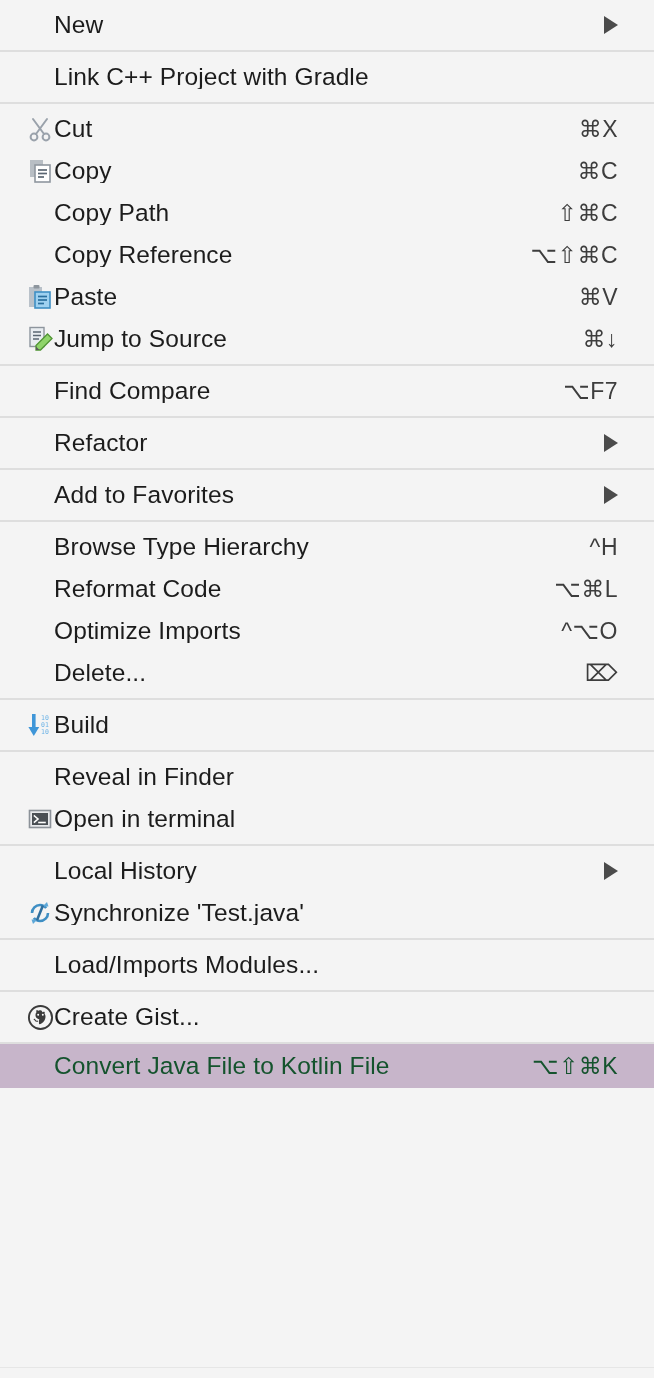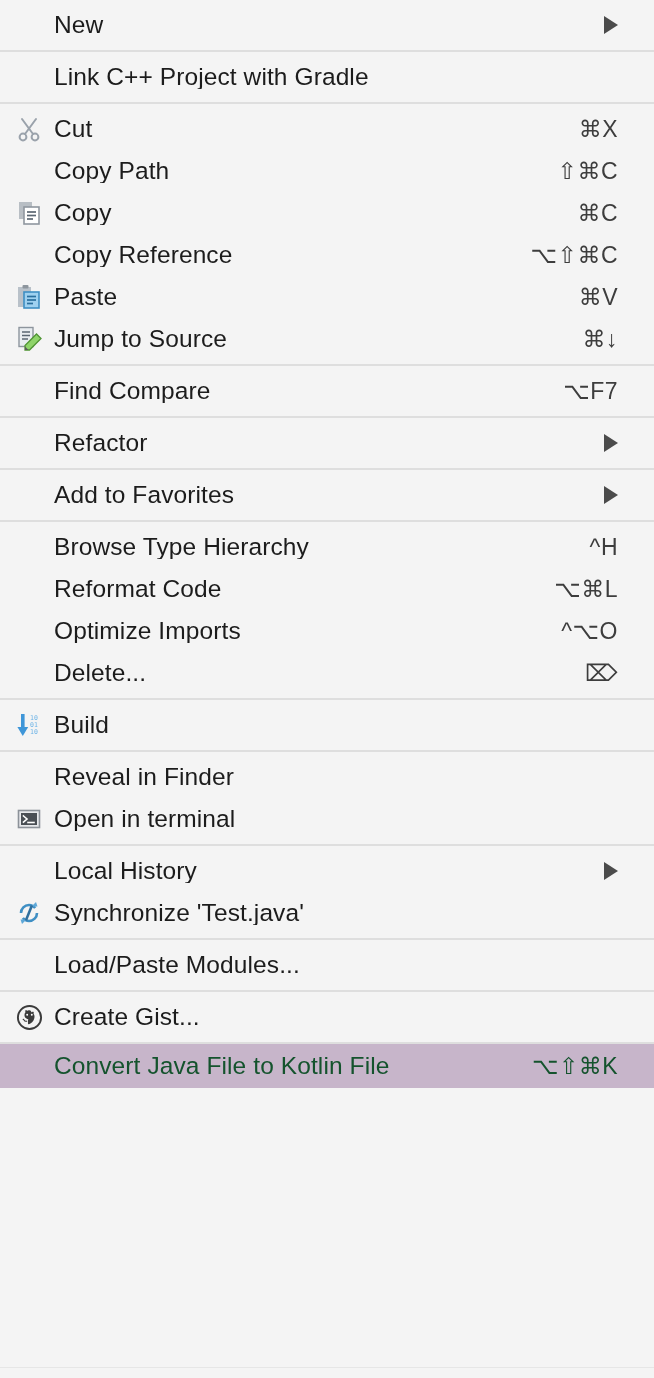--- a/index.html
+++ b/index.html
@@ -44,21 +44,21 @@
     cursor: default;
     user-select: none;
   }
 
   .item .icon-slot {
     width: 54px;
     min-width: 54px;
     height: 42px;
     display: flex;
     align-items: center;
-    justify-content: center;
+    justify-content: flex-end;
     padding-left: 4px;
     box-sizing: border-box;
   }
   .item .icon-slot svg {
     display: block;
   }
 
   .item .label {
     flex: 1 1 auto;
     font-size: 24.5px;
@@ -140,38 +140,38 @@
         <line x1="21" y1="4" x2="10" y2="19"></line>
       </g>
       <circle cx="8" cy="22" r="3.4" fill="none" stroke="#9aa2ab" stroke-width="2"></circle>
       <circle cx="20" cy="22" r="3.4" fill="none" stroke="#9aa2ab" stroke-width="2"></circle>
     </svg>
         </span>
         <span class="label">Cut</span>
         <span class="shortcut">⌘X</span>
       </div>
       <div class="item">
-        <span class="icon-slot"></span>
-        <span class="label">Copy Path</span>
-        <span class="shortcut">⇧⌘C</span>
-      </div>
-      <div class="item">
         <span class="icon-slot">
           <svg width="28" height="28" viewBox="0 0 28 28" aria-hidden="true">
       <rect x="4" y="3" width="13" height="17" fill="#b8bec4"></rect>
       <rect x="9" y="8" width="15" height="17" fill="#ffffff" stroke="#8f979f" stroke-width="1.6"></rect>
       <g stroke="#5a6672" stroke-width="1.7">
         <line x1="12" y1="13" x2="21" y2="13"></line>
         <line x1="12" y1="16.5" x2="21" y2="16.5"></line>
         <line x1="12" y1="20" x2="18" y2="20"></line>
       </g>
     </svg>
         </span>
         <span class="label">Copy</span>
         <span class="shortcut">⌘C</span>
+      </div>
+      <div class="item">
+        <span class="icon-slot"></span>
+        <span class="label">Copy Path</span>
+        <span class="shortcut">⇧⌘C</span>
       </div>
       <div class="item">
         <span class="icon-slot"></span>
         <span class="label">Copy Reference</span>
         <span class="shortcut">⌥⇧⌘C</span>
       </div>
       <div class="item">
         <span class="icon-slot">
           <svg width="28" height="28" viewBox="0 0 28 28" aria-hidden="true">
       <rect x="3" y="4" width="13" height="20" fill="#b9c1c9"></rect>
@@ -303,21 +303,21 @@
       <polygon points="22.5,7.5 16.5,7.5 21,3" fill="#5ea8d8"></polygon>
       <rect x="12.6" y="6" width="2.6" height="16" fill="#2f6f9e" transform="rotate(22 14 14)"></rect>
     </svg>
         </span>
         <span class="label">Synchronize 'Test.java'</span>
       </div>
     </div>
     <div class="group">
       <div class="item">
         <span class="icon-slot"></span>
-        <span class="label">Load/Paste Modules...</span>
+        <span class="label">Load/Imports Modules...</span>
       </div>
     </div>
     <div class="group">
       <div class="item">
         <span class="icon-slot">
           <svg width="27" height="27" viewBox="0 0 28 28" aria-hidden="true">
       <circle cx="14" cy="14" r="12" fill="none" stroke="#3b3b3b" stroke-width="2"></circle>
       <path d="M14 6.5c-1.4 0-2.1.6-2.1.6S10.6 6 9.7 6.6c-.3 1 .1 1.9.1 1.9-.7.8-1 1.7-1 2.8 0 3.2 2.1 4.2 4.1 4.4-.3.3-.5.8-.5 1.5v3.1c0 .4.3.8.9.7 3.5-1.2 5.9-4.4 5.9-8.1 0-1.1-.3-2-1-2.8 0 0 .4-.9.1-1.9-.9-.6-2.2.5-2.2.5S15.4 6.5 14 6.5z" fill="#3b3b3b"></path>
       <path d="M11.1 17.8c-1.6.5-2.4-.4-2.8-1.2-.3-.5-.9-.7-.9-.7" fill="none" stroke="#3b3b3b" stroke-width="1.1" stroke-linecap="round"></path>
       <circle cx="11.6" cy="11.2" r="1" fill="#ffffff"></circle>

